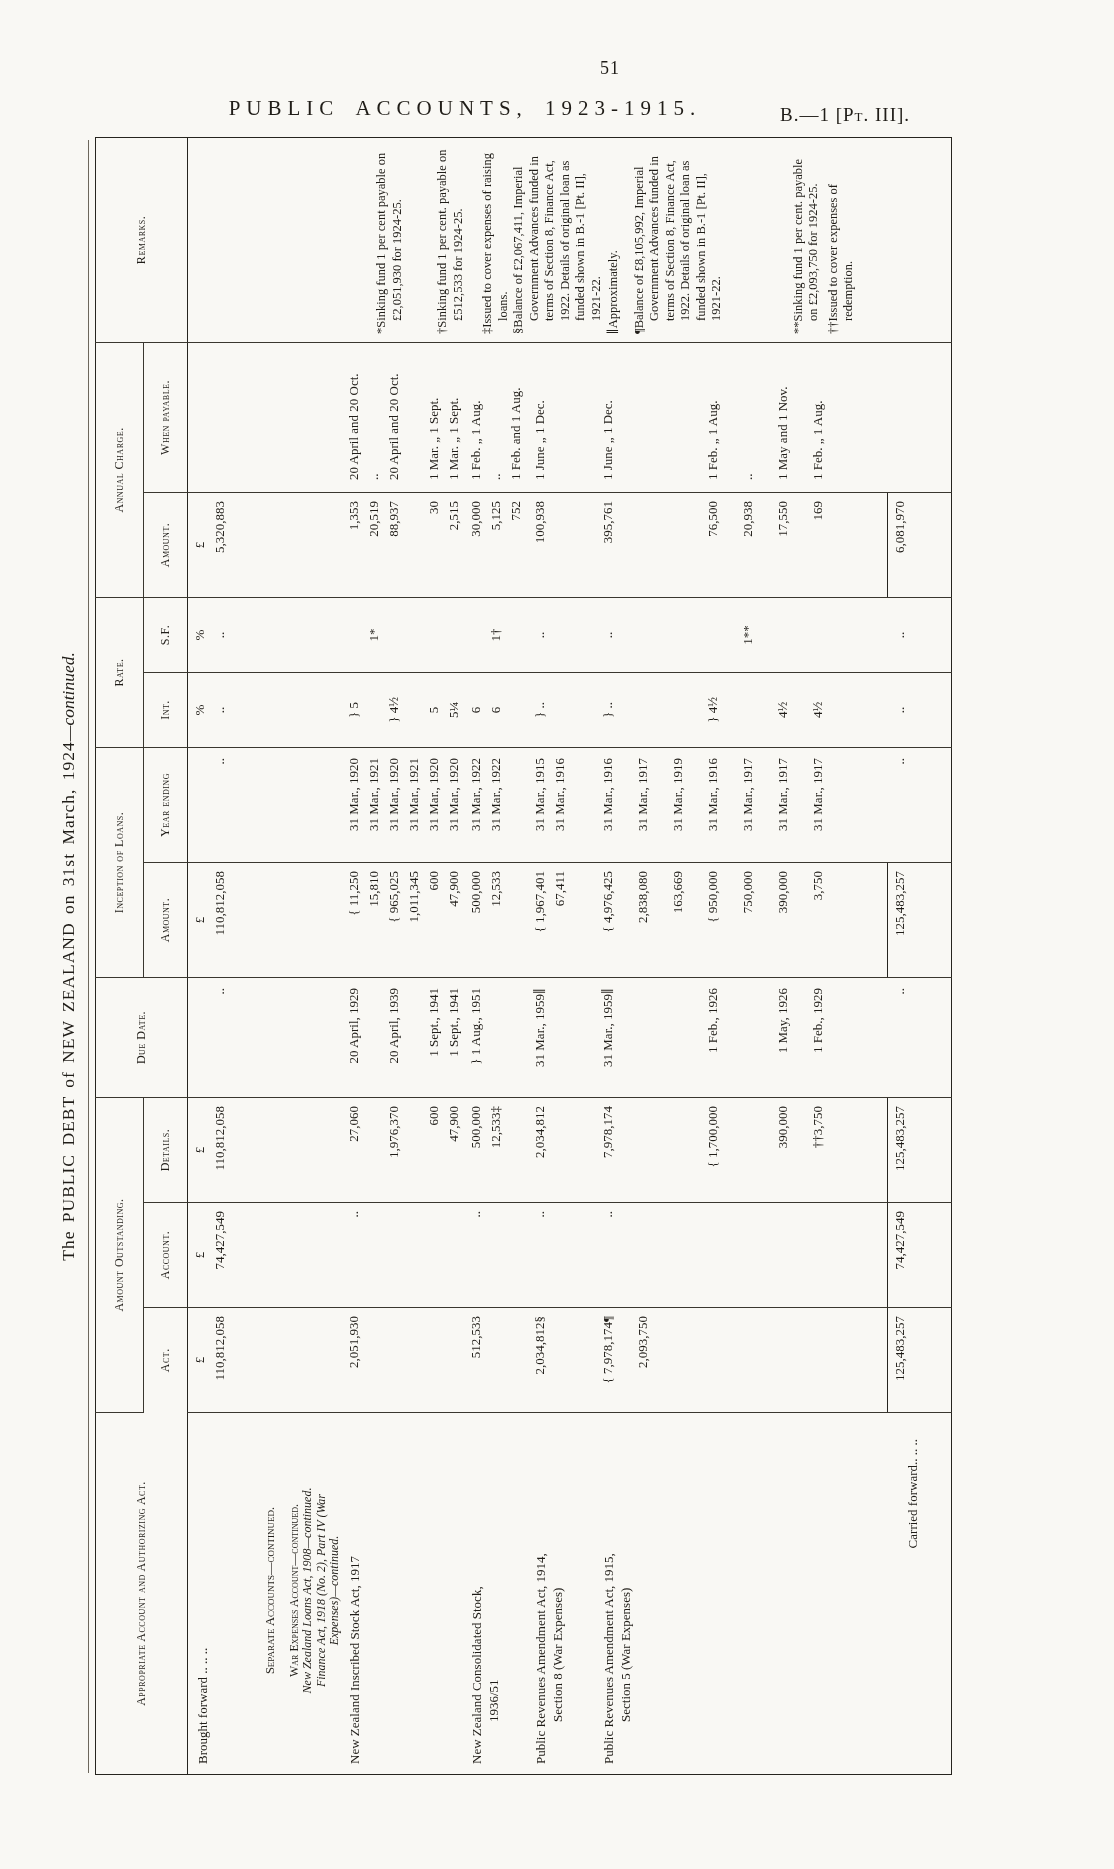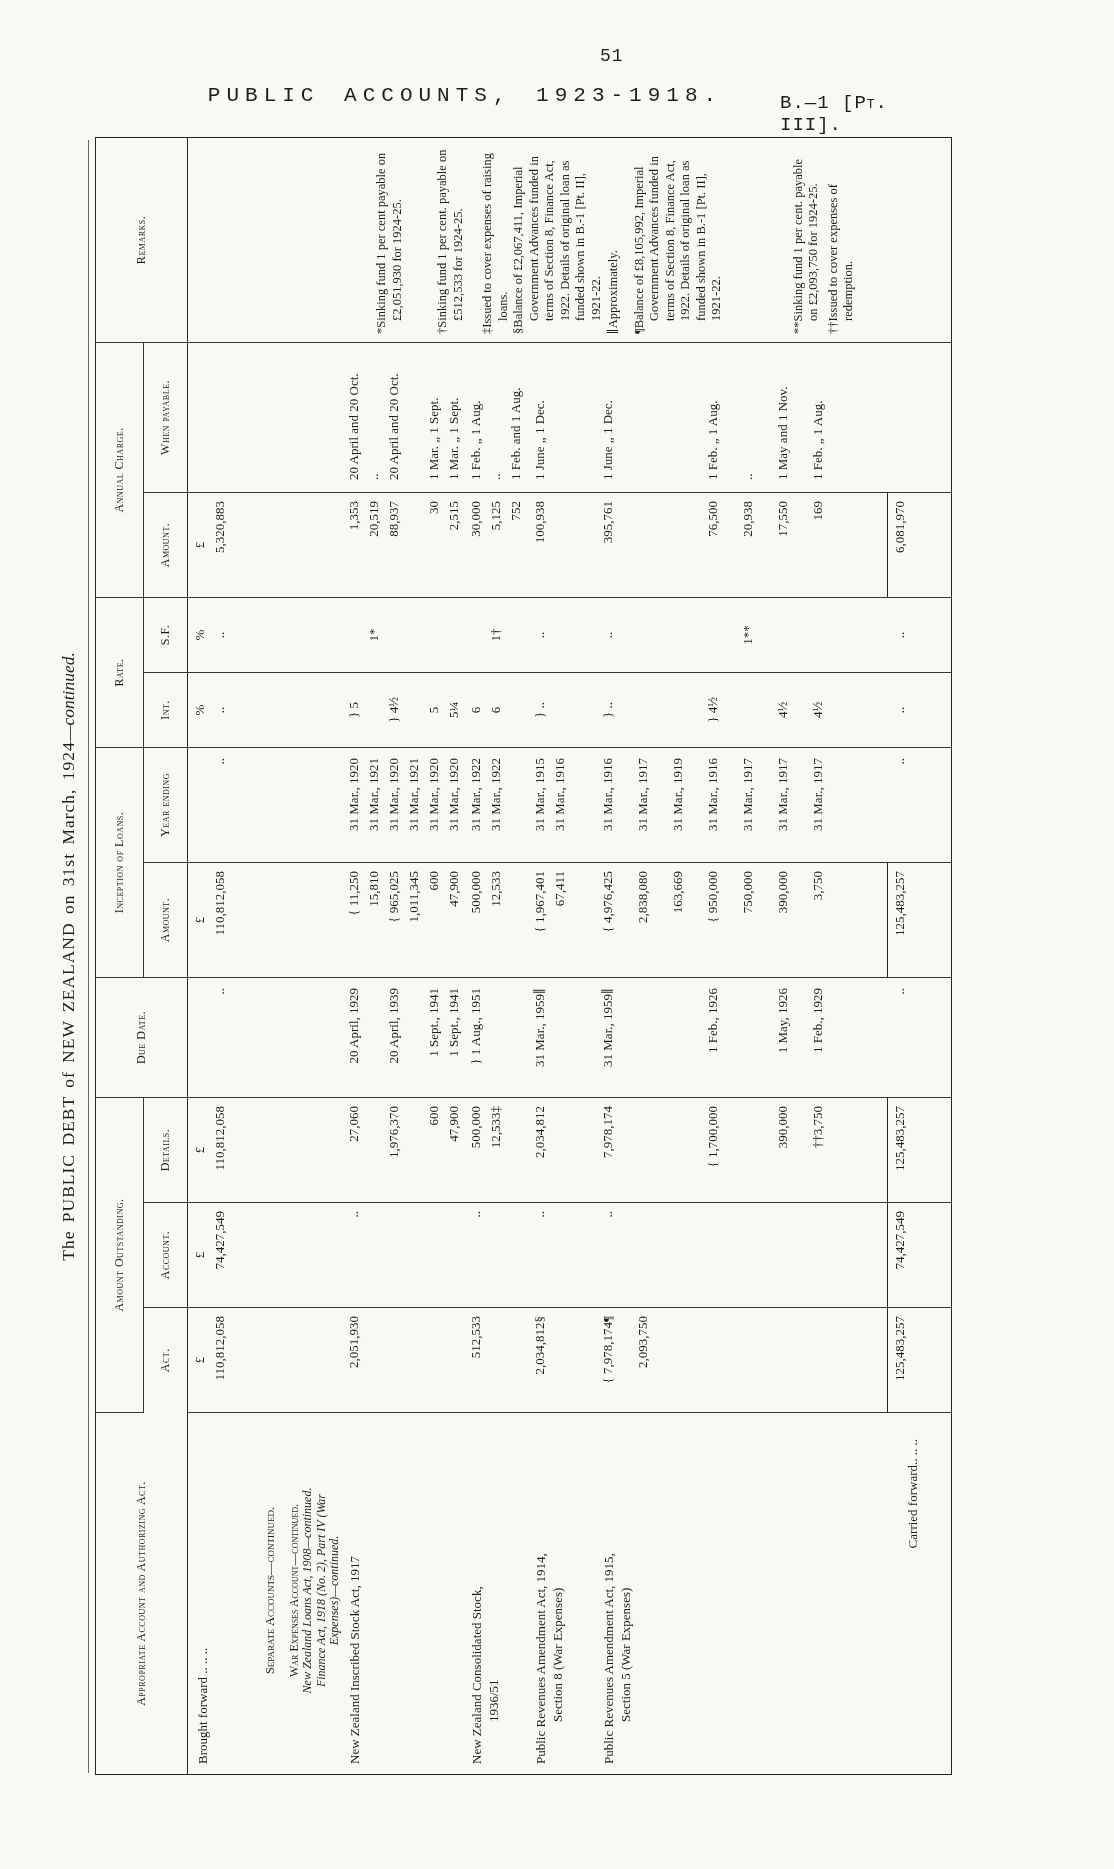--- a/index.html
+++ b/index.html
@@ -2,21 +2,21 @@
 <html><head>
 <meta charset="utf-8">
 <style>
   html,body{margin:0;padding:0;}
   body{
     width:1114px;height:1869px;position:relative;overflow:hidden;
     background:#f9f8f4;color:#201d18;
     font-family:"Liberation Serif","DejaVu Serif",serif;
   }
   
-  .page-head{position:absolute;left:0;top:4px;width:952px;height:120px;font-family:Liberation Mono, monospace;}
+  .page-head{position:absolute;left:0;top:16px;width:952px;height:120px;}
   .page-num{position:absolute;left:600px;top:42px;font-size:18px;letter-spacing:1px;}
   .doc-ref{position:absolute;left:780px;top:40px;font-size:19px;font-variant:small-caps;letter-spacing:1px;margin-top:48px;}
   .main-title{position:absolute;left:120px;top:80px;width:690px;text-align:center;
     font-size:21px;letter-spacing:6px;word-spacing:6px;}
   
   .rot{
     position:absolute;left:-318px;top:504px;width:1637px;height:905px;
     transform:rotate(-90deg);
   }
   .tbl-title{height:40px;line-height:40px;text-align:center;font-size:17.5px;letter-spacing:1px;word-spacing:3px;}
@@ -58,21 +58,21 @@
   td.rem{padding:4px 6px 0 8px;}
   td.rem p{margin:0;font-size:12.5px;line-height:15.5px;
     padding-left:13px;text-indent:-13px;}
 </style>
 </head>
 <body>
 
 <div class="page-head">
   <div class="page-num">51</div>
   <div class="doc-ref">B.—1 [Pt. III].</div>
-  <div class="main-title">PUBLIC ACCOUNTS, 1923-1918.</div>
+  <div class="main-title">PUBLIC ACCOUNTS, 1923-1915.</div>
 </div>
 
 <div class="rot">
   <div class="tbl-title">
     <span>The PUBLIC DEBT of NEW ZEALAND on 31st March, 1924</span><span class="cont">—continued.</span>
   </div>
   <div class="rule-above"></div>
   <table class="ledger">
     <colgroup>
       <col style="width:362px">

